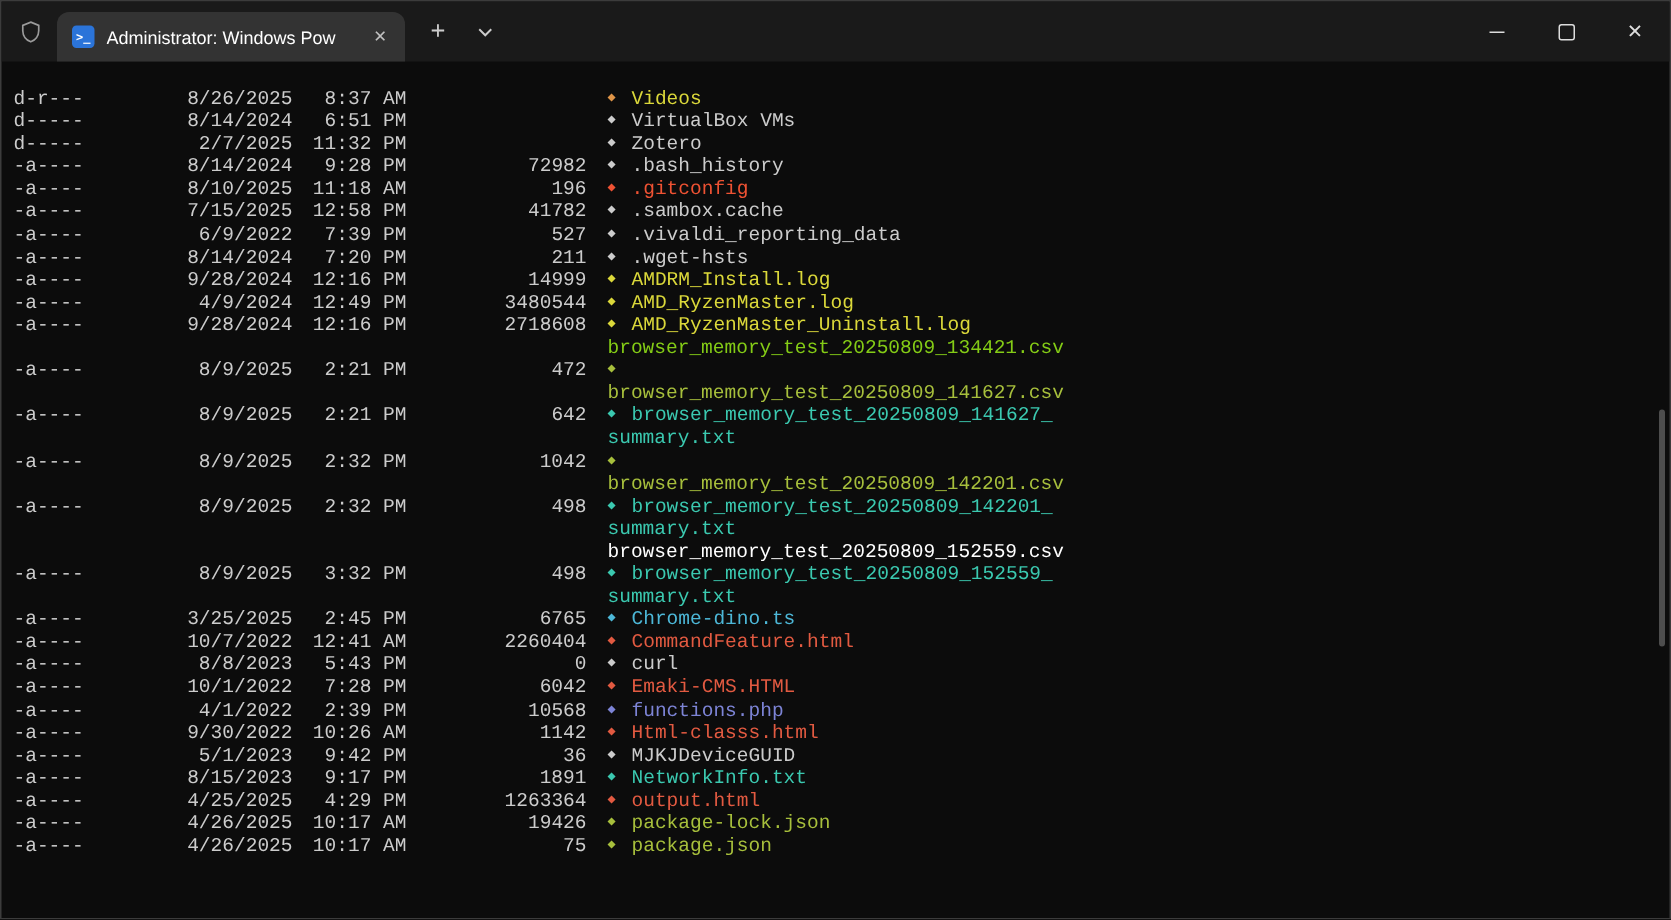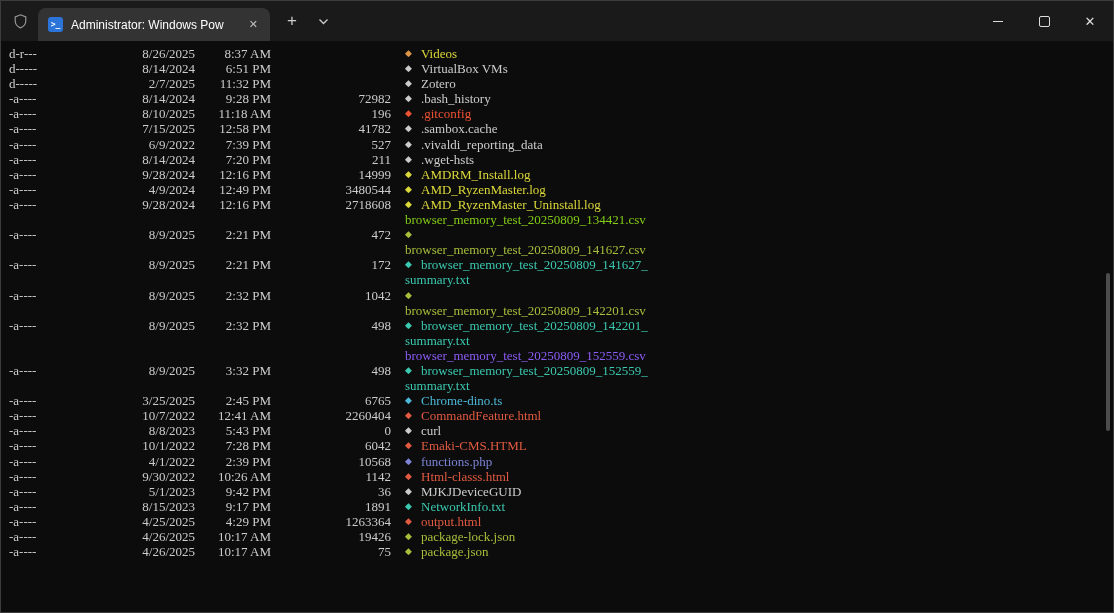--- a/index.html
+++ b/index.html
@@ -21,22 +21,22 @@
   .newtab{color:#cccccc;font-size:17px;font-weight:300;align-self:center;margin-left:12px;
           width:20px;text-align:center;}
   .tabdrop{align-self:center;margin-left:12px;display:flex;padding:4px;}
   .spacer{flex:1;}
   .winctl{width:46px;display:flex;align-items:center;justify-content:center;color:#dddddd;}
   .min-glyph{width:10px;height:1px;background:#dddddd;}
   .max-glyph{width:9px;height:9px;border:1px solid #dddddd;border-radius:2px;}
   .close-glyph{font-size:13px;font-family:"DejaVu Sans",sans-serif;}
 
   
-  .terminal{position:absolute;top:40px;left:0;right:0;bottom:0;padding-top:5px;
-            font-family:Liberation Serif, serif;font-size:13px;color:#cccccc;cursor:text;}
+  .terminal{position:absolute;top:40px;left:0;right:0;bottom:0;padding-top:17px;
+            font-family:Liberation Mono, monospace;font-size:13px;color:#cccccc;cursor:text;}
   .row{height:15.1px;line-height:15.1px;white-space:nowrap;}
   .row span{display:inline-block;vertical-align:top;}
   .c-mode{margin-left:8px;width:56px;}
   .c-date{width:130px;text-align:right;}
   .c-time{width:76px;text-align:right;}
   .c-len{width:120px;text-align:right;}
   .c-icon{margin-left:14px;width:16px;font-size:9px;}
   .c-cont{margin-left:404px;}
 
   .scroll-thumb{position:absolute;right:3px;top:272px;width:4px;height:158px;
@@ -89,27 +89,27 @@
       <div class="row"><span class="c-mode">-a----</span><span class="c-date">8/10/2025</span><span class="c-time">11:18 AM</span><span class="c-len">196</span><span class="c-icon" style="color: rgb(239, 82, 51);">◆</span><span class="c-name" style="color: rgb(239, 82, 51);">.gitconfig</span></div>
       <div class="row"><span class="c-mode">-a----</span><span class="c-date">7/15/2025</span><span class="c-time">12:58 PM</span><span class="c-len">41782</span><span class="c-icon" style="color: rgb(204, 204, 204);">◆</span><span class="c-name" style="color: rgb(204, 204, 204);">.sambox.cache</span></div>
       <div class="row"><span class="c-mode">-a----</span><span class="c-date">6/9/2022</span><span class="c-time">7:39 PM</span><span class="c-len">527</span><span class="c-icon" style="color: rgb(204, 204, 204);">◆</span><span class="c-name" style="color: rgb(204, 204, 204);">.vivaldi_reporting_data</span></div>
       <div class="row"><span class="c-mode">-a----</span><span class="c-date">8/14/2024</span><span class="c-time">7:20 PM</span><span class="c-len">211</span><span class="c-icon" style="color: rgb(204, 204, 204);">◆</span><span class="c-name" style="color: rgb(204, 204, 204);">.wget-hsts</span></div>
       <div class="row"><span class="c-mode">-a----</span><span class="c-date">9/28/2024</span><span class="c-time">12:16 PM</span><span class="c-len">14999</span><span class="c-icon" style="color: rgb(219, 216, 58);">◆</span><span class="c-name" style="color: rgb(219, 216, 58);">AMDRM_Install.log</span></div>
       <div class="row"><span class="c-mode">-a----</span><span class="c-date">4/9/2024</span><span class="c-time">12:49 PM</span><span class="c-len">3480544</span><span class="c-icon" style="color: rgb(219, 216, 58);">◆</span><span class="c-name" style="color: rgb(219, 216, 58);">AMD_RyzenMaster.log</span></div>
       <div class="row"><span class="c-mode">-a----</span><span class="c-date">9/28/2024</span><span class="c-time">12:16 PM</span><span class="c-len">2718608</span><span class="c-icon" style="color: rgb(219, 216, 58);">◆</span><span class="c-name" style="color: rgb(219, 216, 58);">AMD_RyzenMaster_Uninstall.log</span></div>
       <div class="row"><span class="c-cont" style="color: #84cc16;">browser_memory_test_20250809_134421.csv</span></div>
       <div class="row"><span class="c-mode">-a----</span><span class="c-date">8/9/2025</span><span class="c-time">2:21 PM</span><span class="c-len">472</span><span class="c-icon" style="color: rgb(167, 191, 60);">◆</span></div>
       <div class="row"><span class="c-cont" style="color: rgb(167, 191, 60);">browser_memory_test_20250809_141627.csv</span></div>
-      <div class="row"><span class="c-mode">-a----</span><span class="c-date">8/9/2025</span><span class="c-time">2:21 PM</span><span class="c-len">172</span><span class="c-icon" style="color: rgb(59, 201, 176);">◆</span><span class="c-name" style="color: rgb(59, 201, 176);">browser_memory_test_20250809_141627_</span></div>
+      <div class="row"><span class="c-mode">-a----</span><span class="c-date">8/9/2025</span><span class="c-time">2:21 PM</span><span class="c-len">642</span><span class="c-icon" style="color: rgb(59, 201, 176);">◆</span><span class="c-name" style="color: rgb(59, 201, 176);">browser_memory_test_20250809_141627_</span></div>
       <div class="row"><span class="c-cont" style="color: rgb(59, 201, 176);">summary.txt</span></div>
       <div class="row"><span class="c-mode">-a----</span><span class="c-date">8/9/2025</span><span class="c-time">2:32 PM</span><span class="c-len">1042</span><span class="c-icon" style="color: rgb(167, 191, 60);">◆</span></div>
       <div class="row"><span class="c-cont" style="color: rgb(167, 191, 60);">browser_memory_test_20250809_142201.csv</span></div>
       <div class="row"><span class="c-mode">-a----</span><span class="c-date">8/9/2025</span><span class="c-time">2:32 PM</span><span class="c-len">498</span><span class="c-icon" style="color: rgb(59, 201, 176);">◆</span><span class="c-name" style="color: rgb(59, 201, 176);">browser_memory_test_20250809_142201_</span></div>
       <div class="row"><span class="c-cont" style="color: rgb(59, 201, 176);">summary.txt</span></div>
-      <div class="row"><span class="c-cont" style="color: #8b5cf6;">browser_memory_test_20250809_152559.csv</span></div>
+      <div class="row"><span class="c-cont" style="color: #ffffff;">browser_memory_test_20250809_152559.csv</span></div>
       <div class="row"><span class="c-mode">-a----</span><span class="c-date">8/9/2025</span><span class="c-time">3:32 PM</span><span class="c-len">498</span><span class="c-icon" style="color: rgb(59, 201, 176);">◆</span><span class="c-name" style="color: rgb(59, 201, 176);">browser_memory_test_20250809_152559_</span></div>
       <div class="row"><span class="c-cont" style="color: rgb(59, 201, 176);">summary.txt</span></div>
       <div class="row"><span class="c-mode">-a----</span><span class="c-date">3/25/2025</span><span class="c-time">2:45 PM</span><span class="c-len">6765</span><span class="c-icon" style="color: rgb(77, 184, 216);">◆</span><span class="c-name" style="color: rgb(77, 184, 216);">Chrome-dino.ts</span></div>
       <div class="row"><span class="c-mode">-a----</span><span class="c-date">10/7/2022</span><span class="c-time">12:41 AM</span><span class="c-len">2260404</span><span class="c-icon" style="color: rgb(226, 90, 65);">◆</span><span class="c-name" style="color: rgb(226, 90, 65);">CommandFeature.html</span></div>
       <div class="row"><span class="c-mode">-a----</span><span class="c-date">8/8/2023</span><span class="c-time">5:43 PM</span><span class="c-len">0</span><span class="c-icon" style="color: rgb(204, 204, 204);">◆</span><span class="c-name" style="color: rgb(204, 204, 204);">curl</span></div>
       <div class="row"><span class="c-mode">-a----</span><span class="c-date">10/1/2022</span><span class="c-time">7:28 PM</span><span class="c-len">6042</span><span class="c-icon" style="color: rgb(226, 90, 65);">◆</span><span class="c-name" style="color: rgb(226, 90, 65);">Emaki-CMS.HTML</span></div>
       <div class="row"><span class="c-mode">-a----</span><span class="c-date">4/1/2022</span><span class="c-time">2:39 PM</span><span class="c-len">10568</span><span class="c-icon" style="color: rgb(125, 132, 214);">◆</span><span class="c-name" style="color: rgb(125, 132, 214);">functions.php</span></div>
       <div class="row"><span class="c-mode">-a----</span><span class="c-date">9/30/2022</span><span class="c-time">10:26 AM</span><span class="c-len">1142</span><span class="c-icon" style="color: rgb(226, 90, 65);">◆</span><span class="c-name" style="color: rgb(226, 90, 65);">Html-classs.html</span></div>
       <div class="row"><span class="c-mode">-a----</span><span class="c-date">5/1/2023</span><span class="c-time">9:42 PM</span><span class="c-len">36</span><span class="c-icon" style="color: rgb(204, 204, 204);">◆</span><span class="c-name" style="color: rgb(204, 204, 204);">MJKJDeviceGUID</span></div>
       <div class="row"><span class="c-mode">-a----</span><span class="c-date">8/15/2023</span><span class="c-time">9:17 PM</span><span class="c-len">1891</span><span class="c-icon" style="color: rgb(59, 201, 176);">◆</span><span class="c-name" style="color: rgb(59, 201, 176);">NetworkInfo.txt</span></div>

